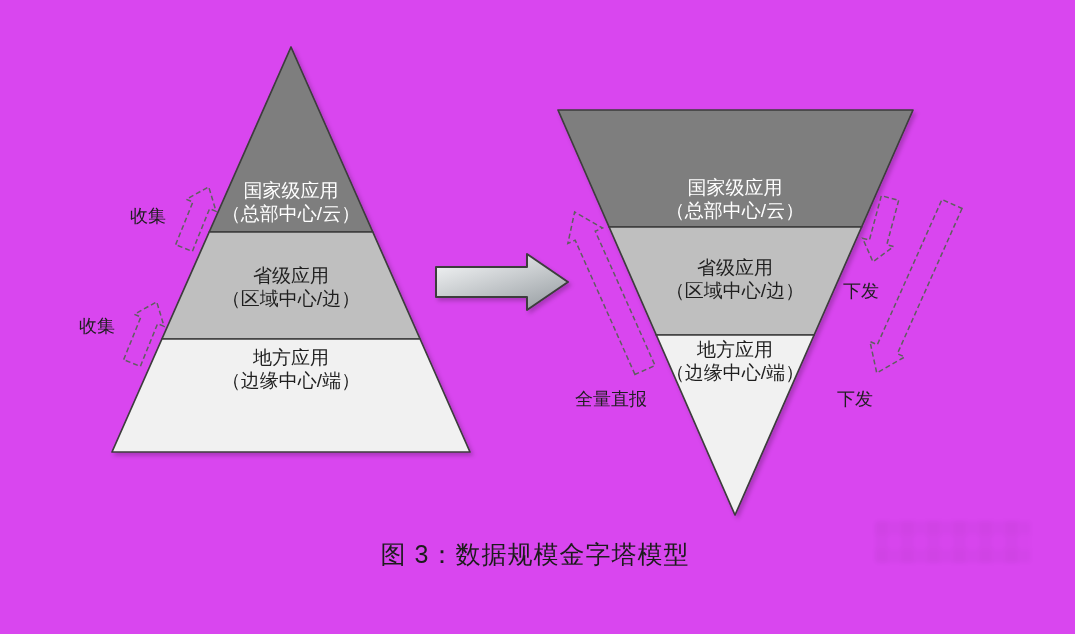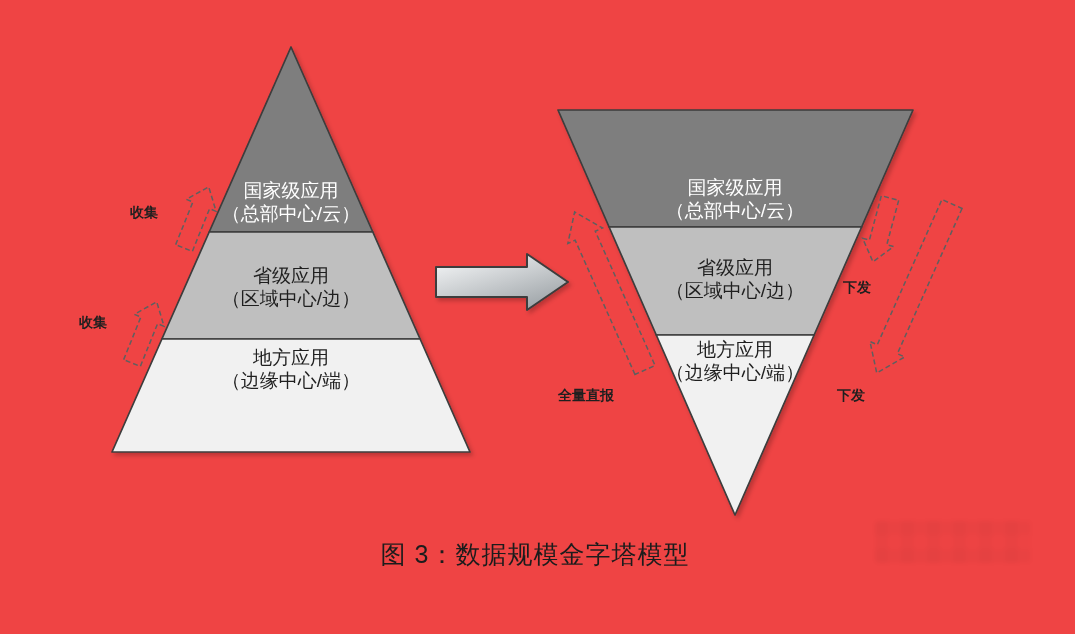--- a/index.html
+++ b/index.html
@@ -1,38 +1,38 @@
 <!DOCTYPE html>
 <html><head>
 <meta charset="utf-8">
 <style>
   html,body{margin:0;padding:0;background:#ffffff;}
   #stage{
     position:relative;
     width:1075px;height:634px;
-    background:#ef4444;
+    background:#d946ef;
     overflow:hidden;
     font-family:"Liberation Sans","DejaVu Sans",sans-serif;
   }
   #diagram-svg{position:absolute;left:0;top:0;width:1075px;height:634px;}
   .lbl{
     position:absolute;
     text-align:center;
     line-height:23px;
     font-size:19px;
     font-weight:500;
     color:#1f1f1f;
     white-space:nowrap;
   }
   .lbl.centered{transform:translateX(-50%);}
   .lbl.on-dark{color:#ffffff;}
   .side-lbl{
     position:absolute;
-    font-size:14px;
-    font-weight:700;
+    font-size:18px;
+    font-weight:400;
     color:#1f1f1f;
     white-space:nowrap;
   }
   #caption{
     position:absolute;
     left:235px;top:538px;width:600px;
     text-align:center;
     font-size:25px;
     font-weight:normal;
     color:#1c1c1c;
@@ -119,21 +119,21 @@
     <div>省级应用</div>
     <div>（区域中心/边）</div>
   </div>
   <div class="lbl centered" style="left:735px;top:338px;">
     <div>地方应用</div>
     <div>（边缘中心/端）</div>
   </div>
 
   <div class="side-lbl" style="left:130px;top:204px;">收集</div>
   <div class="side-lbl" style="left:79px;top:314px;">收集</div>
-  <div class="side-lbl" style="left:558px;top:387px;">全量直报</div>
+  <div class="side-lbl" style="left:575px;top:387px;">全量直报</div>
   <div class="side-lbl" style="left:843px;top:279px;">下发</div>
   <div class="side-lbl" style="left:837px;top:387px;">下发</div>
 
   <div id="caption">图 3：数据规模金字塔模型</div>
 
   <div id="watermark"></div>
 
 </div>
 
 </body></html>

